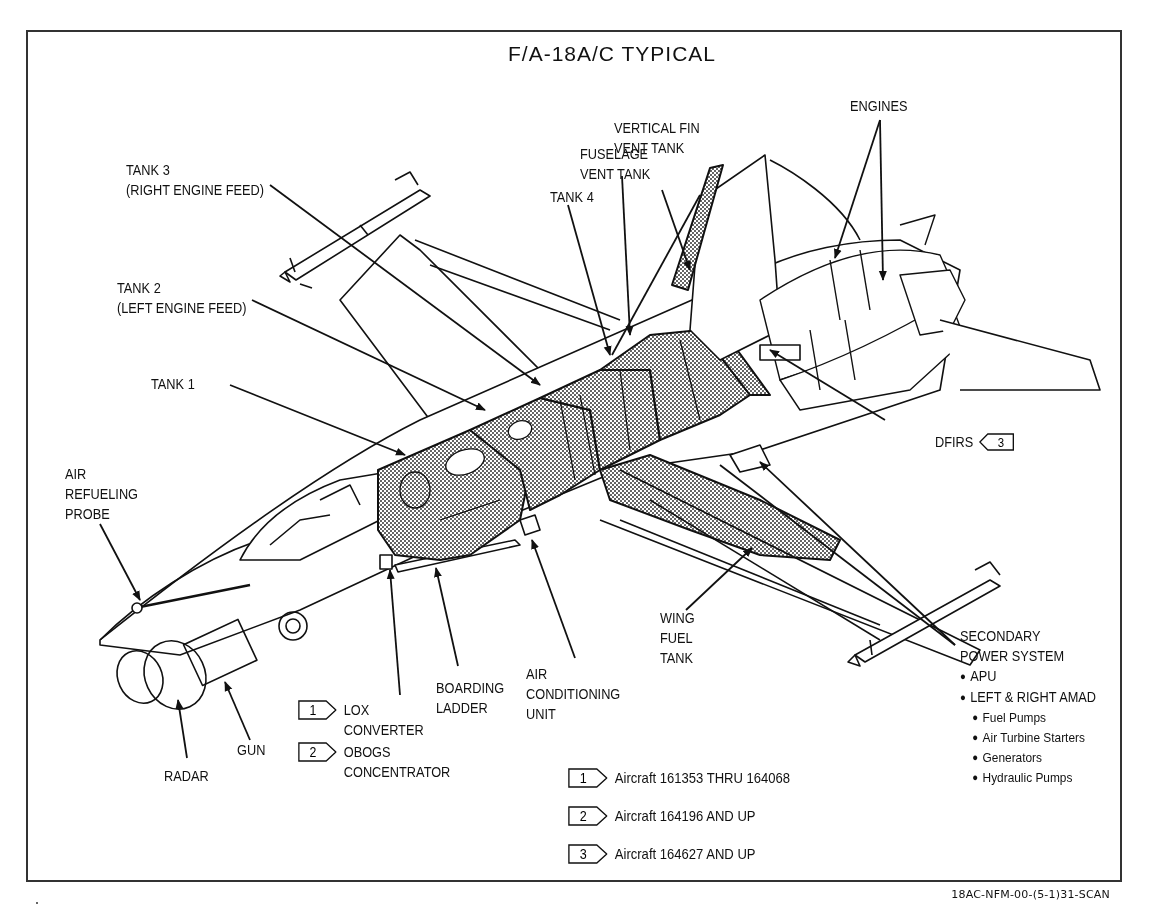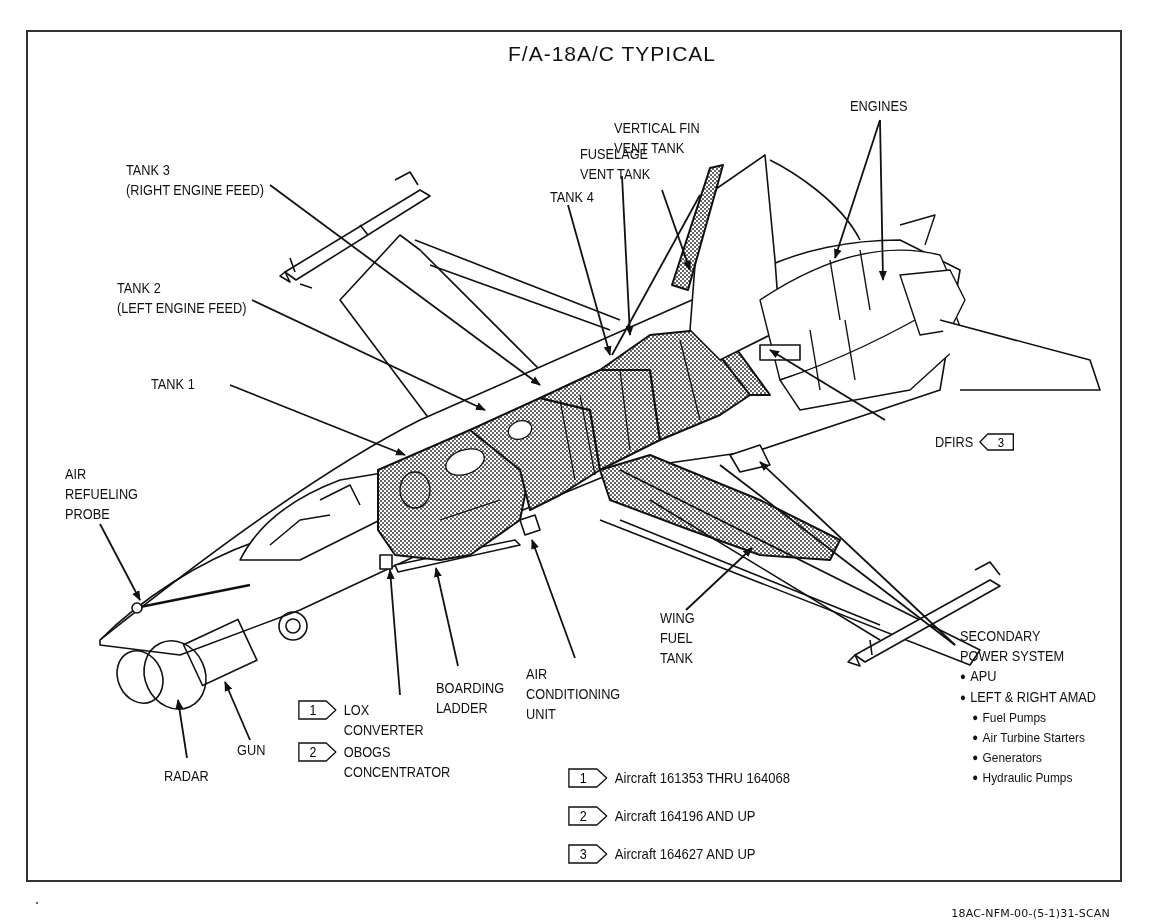--- a/index.html
+++ b/index.html
@@ -14,21 +14,21 @@
          transform: scaleX(0.88); transform-origin: left top; white-space: nowrap; }
   .lbl div { white-space: nowrap; }
   .small { font-size: 13.5px; line-height: 19px; }
   .bullet::before { content: "\25CF"; font-size: 11px; margin-right: 5px; position: relative; top: -1px; }
   .ind { padding-left: 14px; }
   .tag { display: inline-flex; align-items: center; vertical-align: middle; margin-right: 8px; }
   .tag svg { display: block; }
   .note { position: absolute; font-size: 14.5px; line-height: 20px; display: flex; align-items: center;
           transform: scaleX(0.9); transform-origin: left center; white-space: nowrap; }
   .docid { position: absolute; right: 42px; top: 888px; font-size: 11px; font-family: "DejaVu Sans", sans-serif;
-           letter-spacing: 0.2px; color: #111; margin-top: 19px; }
+           letter-spacing: 0.2px; color: #111; }
   svg.art { position: absolute; left: 0; top: 0; }
   .dot { position: absolute; left: 36px; top: 902px; width: 2px; height: 2px; background: #666; }
 </style>
 </head>
 <body>
 
 <div class="frame"></div>
 <div class="title">F/A-18A/C TYPICAL</div>
 
 <svg class="art" width="1152" height="924" viewBox="0 0 1152 924">

